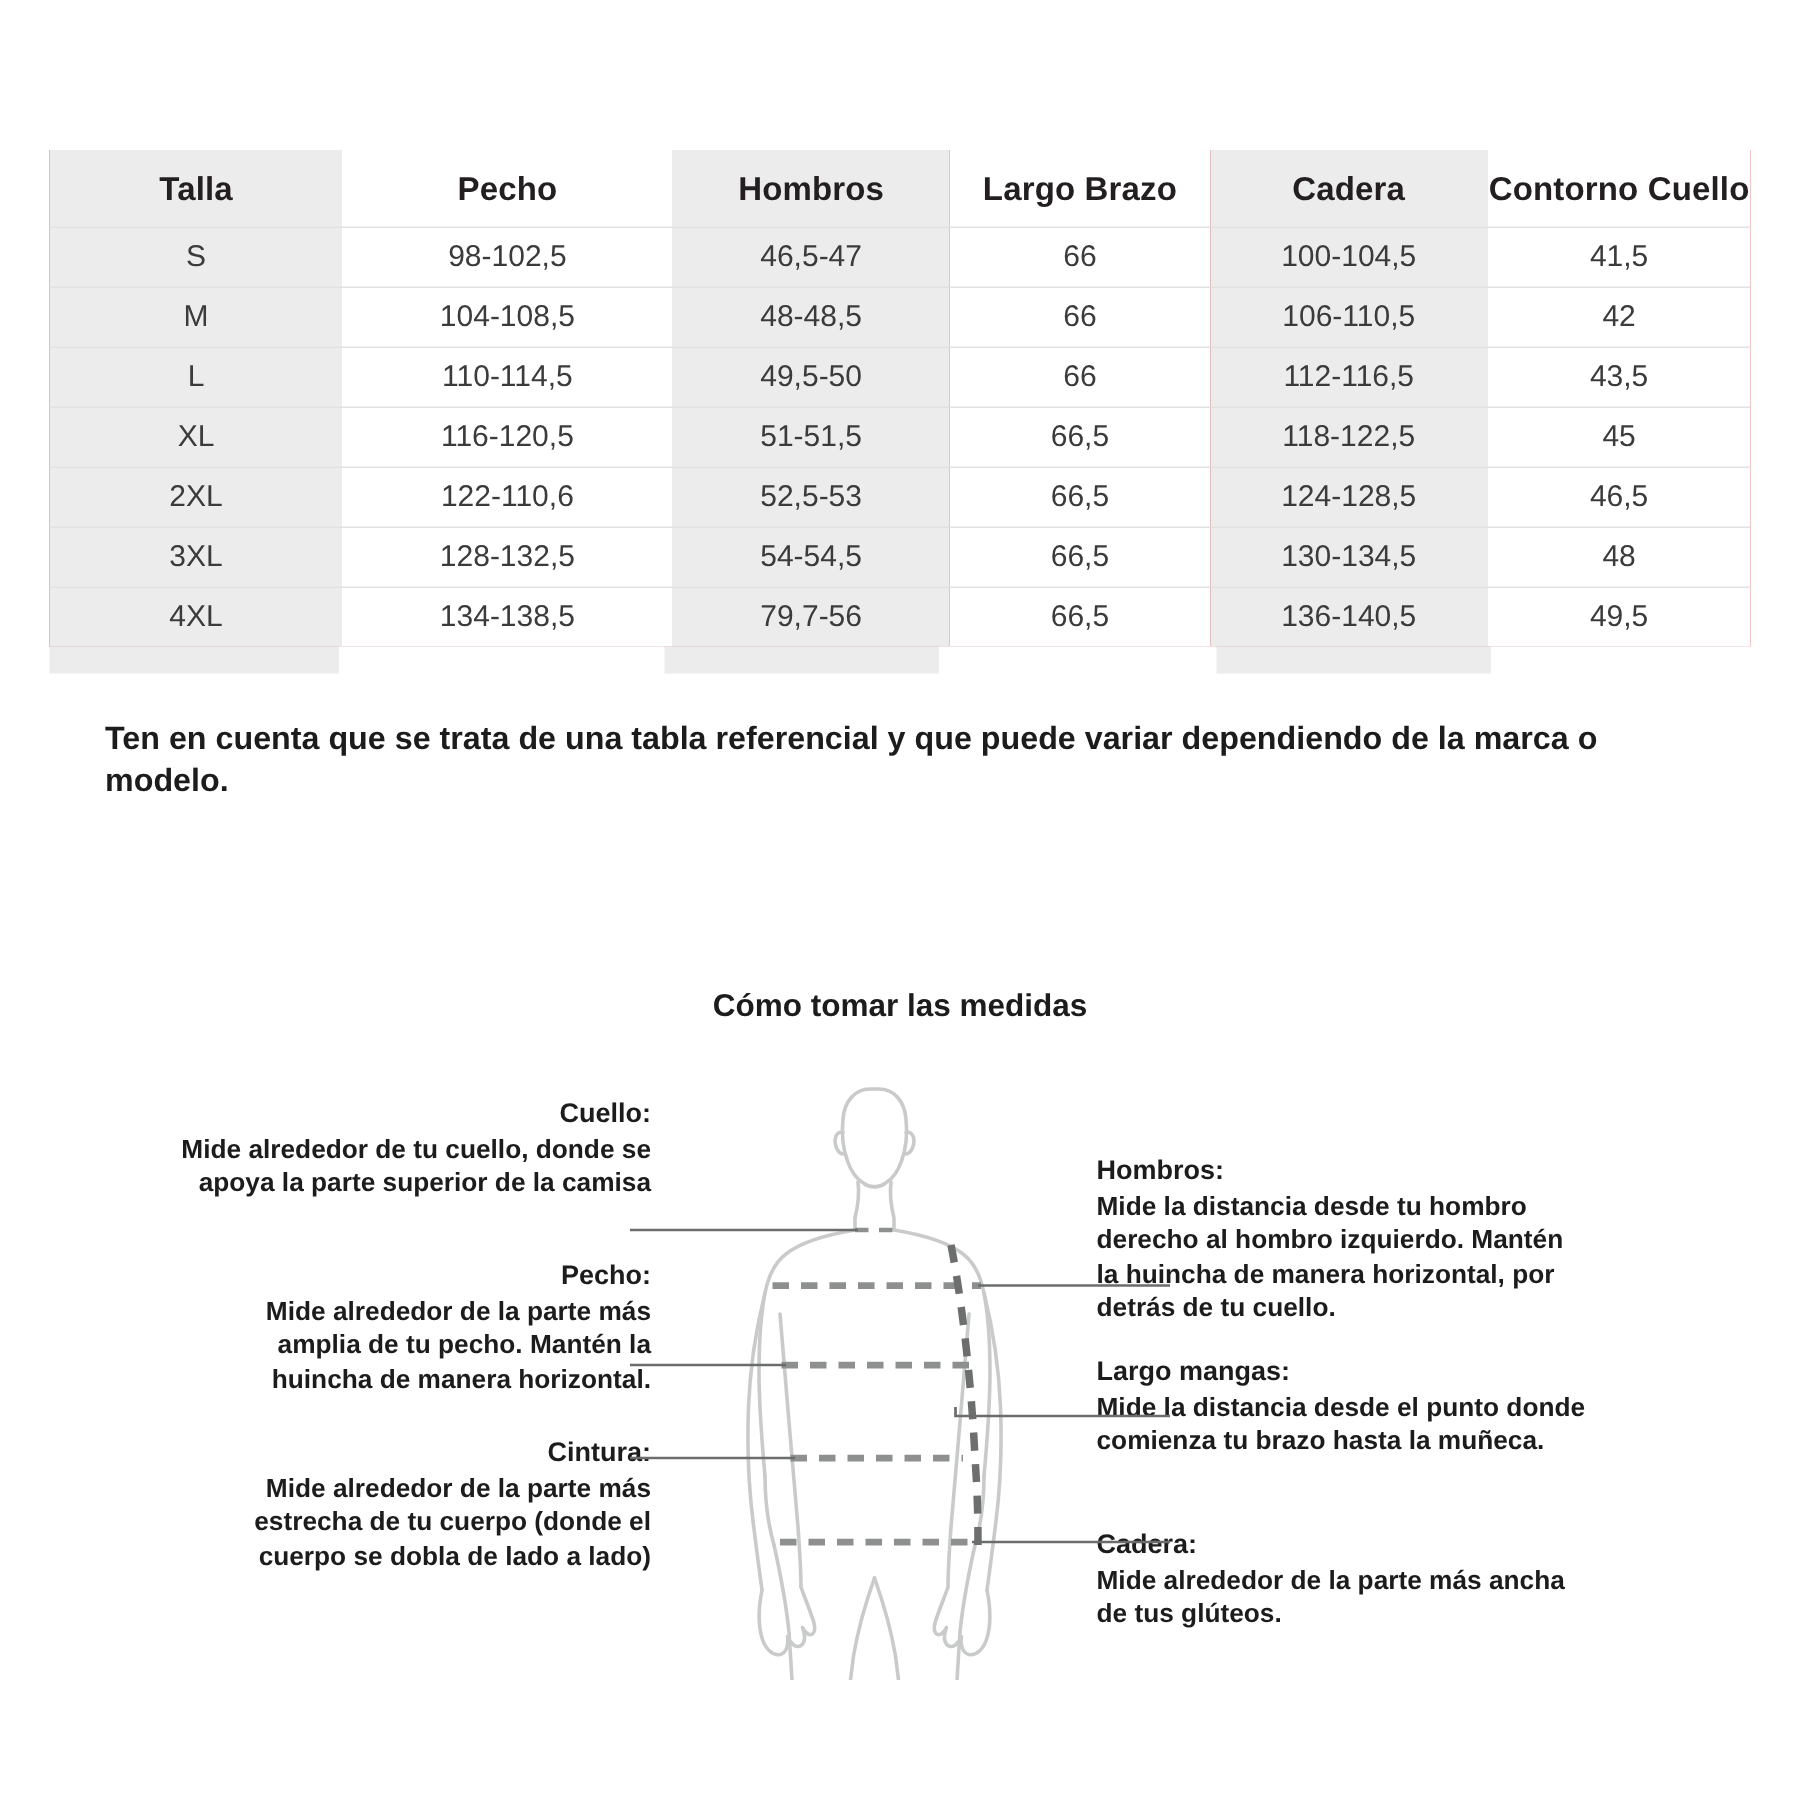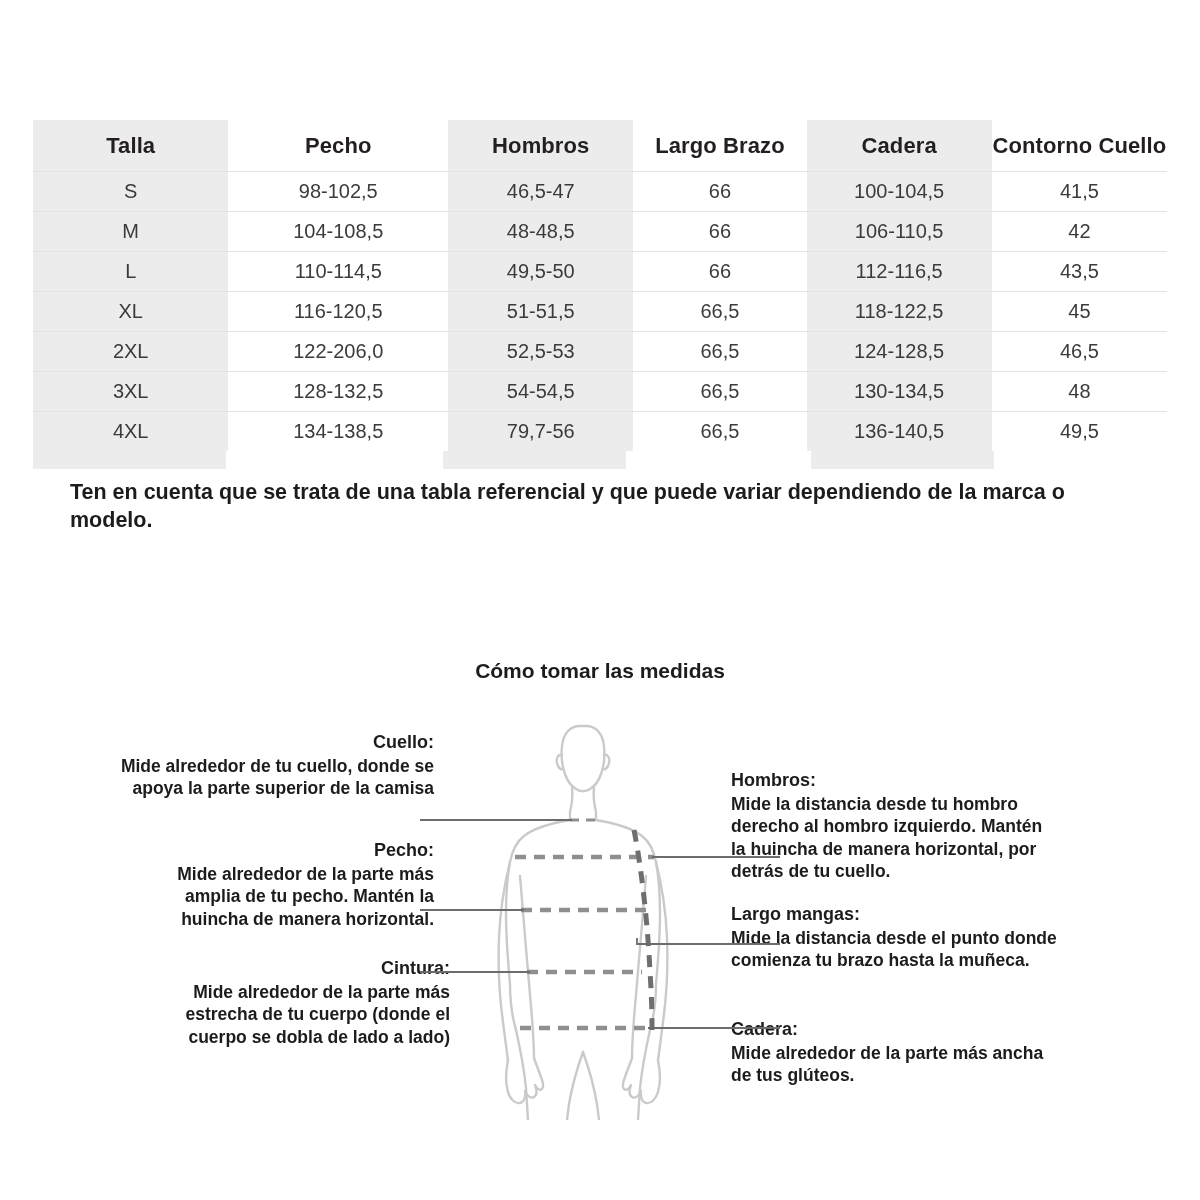--- a/index.html
+++ b/index.html
@@ -21,21 +21,20 @@
     position: absolute;
     left: 33px;
     top: 100px;
     width: 1134px;
   }
   table.size-table {
     width: 100%;
     border-collapse: collapse;
     table-layout: fixed;
     background: #b91c1c;
-    margin-top: 20px;
   }
   table.size-table th,
   table.size-table td {
     text-align: center;
     vertical-align: middle;
     border-bottom: 1px solid #e2e2e2;
     padding: 0;
   }
   table.size-table th {
     height: 51px;
@@ -114,21 +113,21 @@
   }
   .ann-left {
     text-align: right;
   }
   .ann-right {
     text-align: left;
   }
 
   #ann-cuello  { left: 118px; top: 731px;  width: 316px; }
   #ann-pecho   { left: 118px; top: 839px;  width: 316px; }
-  #ann-cintura { left: 124px; top: 957px;  width: 326px; }
+  #ann-cintura { left: 108px; top: 957px;  width: 326px; }
 
   #ann-hombros { left: 731px; top: 769px;  width: 330px; }
   #ann-mangas  { left: 731px; top: 903px;  width: 330px; }
   #ann-cadera  { left: 731px; top: 1018px; width: 330px; }
 
   
   #figure-svg {
     position: absolute;
     left: 420px;
     top: 700px;
@@ -177,21 +176,21 @@
       <tr>
         <td class="col-shade">XL</td>
         <td class="col-plain">116-120,5</td>
         <td class="col-shade">51-51,5</td>
         <td class="col-plain">66,5</td>
         <td class="col-shade">118-122,5</td>
         <td class="col-plain">45</td>
       </tr>
       <tr>
         <td class="col-shade">2XL</td>
-        <td class="col-plain">122-206,0</td>
+        <td class="col-plain">122-110,6</td>
         <td class="col-shade">52,5-53</td>
         <td class="col-plain">66,5</td>
         <td class="col-shade">124-128,5</td>
         <td class="col-plain">46,5</td>
       </tr>
       <tr>
         <td class="col-shade">3XL</td>
         <td class="col-plain">128-132,5</td>
         <td class="col-shade">54-54,5</td>
         <td class="col-plain">66,5</td>

